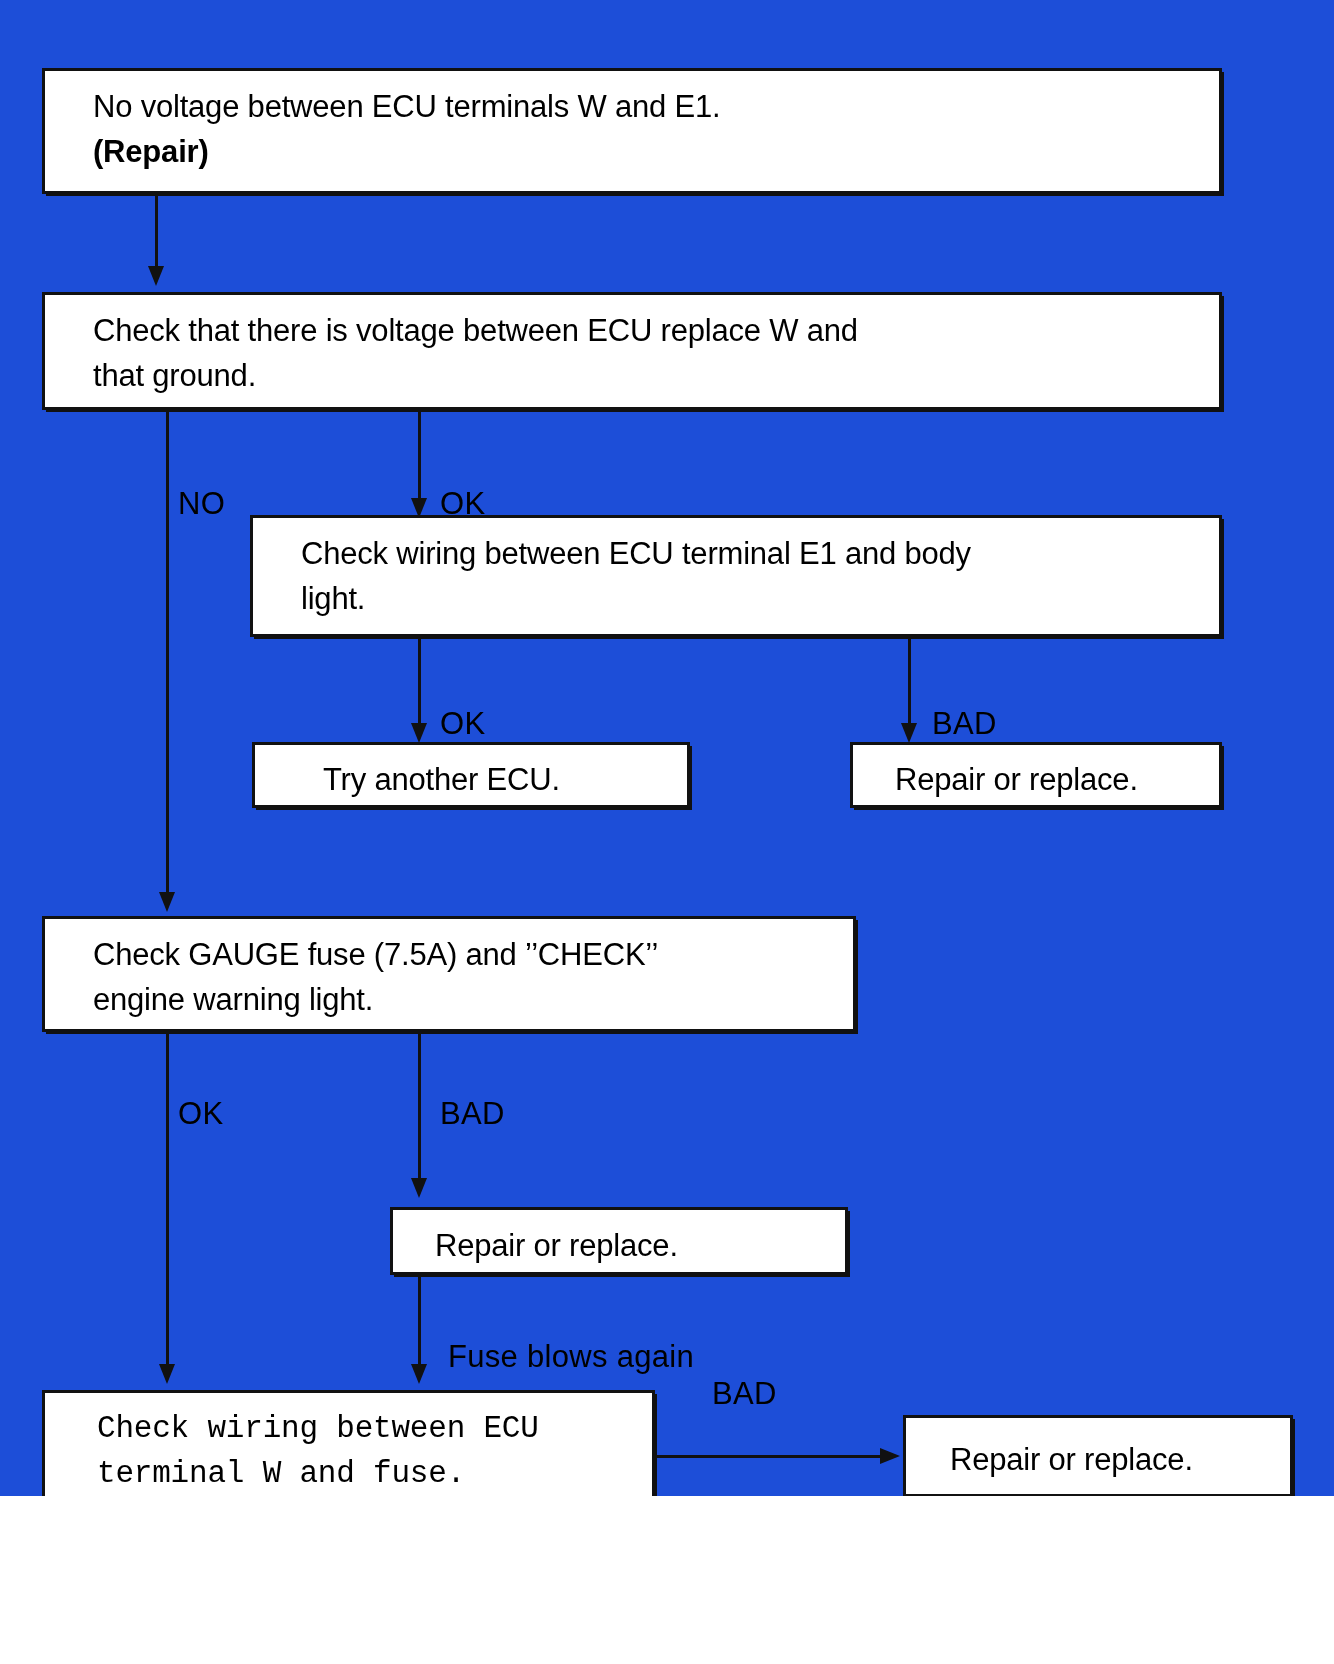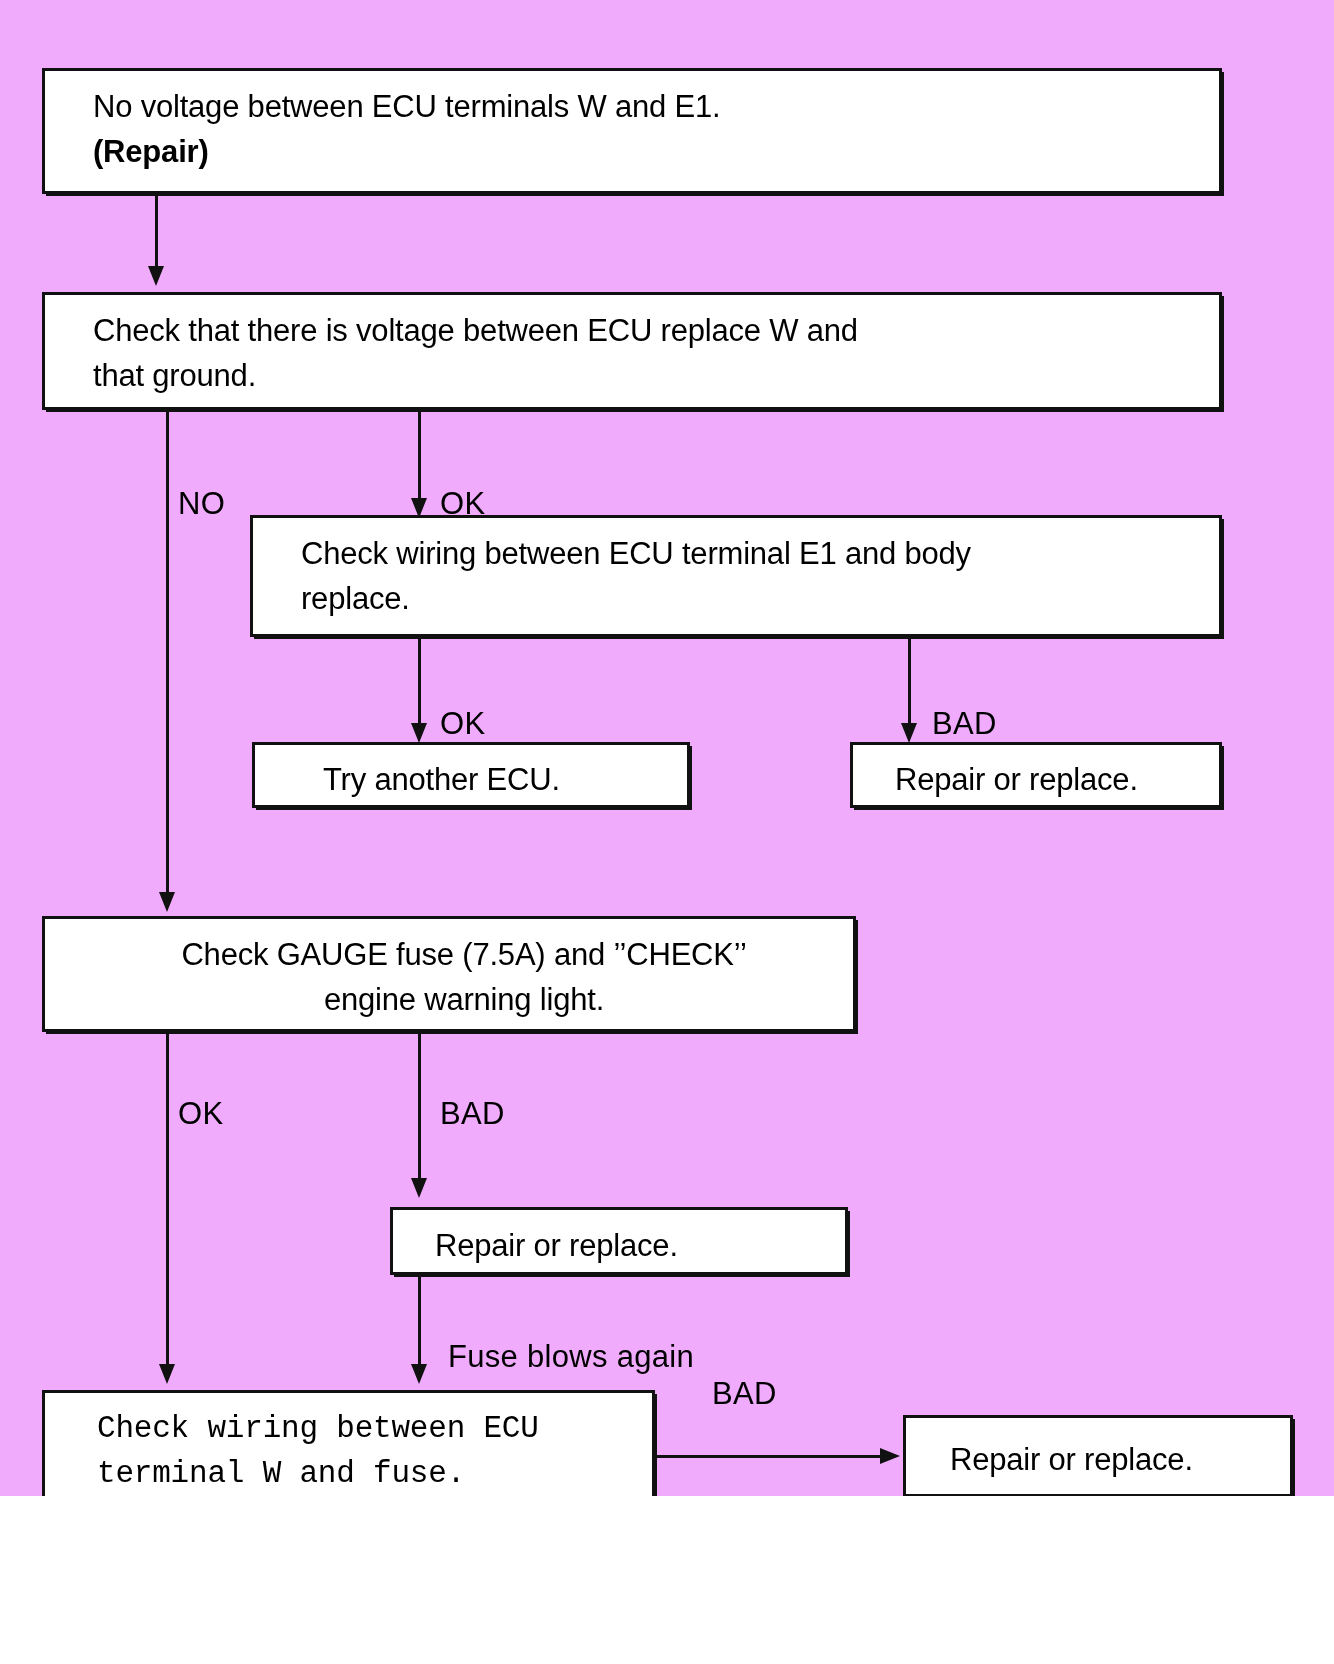--- a/index.html
+++ b/index.html
@@ -4,21 +4,21 @@
 <style>
   html, body {
     margin: 0;
     padding: 0;
     background: #ffffff;
   }
   #page {
     position: relative;
     width: 1334px;
     height: 1496px;
-    background: #f0abfc;
+    background: #1d4ed8;
     overflow: hidden;
     font-family: "Liberation Sans", sans-serif;
     color: #000000;
   }
 
   
   .node {
     position: absolute;
     box-sizing: border-box;
     border: 3px solid #111111;
@@ -110,41 +110,41 @@
 
   <div class="vline" style="left:166px; top:410px; height:490px;"></div>
   <div class="arrow-down" style="left:159px; top:892px;"></div>
   <div class="elabel" style="left:178px; top:440px;">NO</div>
 
   <div class="vline" style="left:418px; top:410px; height:100px;"></div>
   <div class="arrow-down" style="left:411px; top:498px;"></div>
   <div class="elabel" style="left:440px; top:440px;">OK</div>
 
   <div class="node" style="left:250px; top:515px; width:972px; height:122px;">
-    <div class="txt"><span>Check wiring between ECU terminal E1 and body</span><br><span>replace.</span></div>
+    <div class="txt"><span>Check wiring between ECU terminal E1 and body</span><br><span>light.</span></div>
   </div>
 
   <div class="vline" style="left:418px; top:637px; height:98px;"></div>
   <div class="arrow-down" style="left:411px; top:723px;"></div>
   <div class="elabel" style="left:440px; top:660px;">OK</div>
 
   <div class="vline" style="left:908px; top:637px; height:98px;"></div>
   <div class="arrow-down" style="left:901px; top:723px;"></div>
   <div class="elabel" style="left:932px; top:660px;">BAD</div>
 
   <div class="node narrow" style="left:252px; top:742px; width:438px; height:66px;">
     <div class="txt" style="padding-top:13px;margin-left:16px;">Try another ECU.</div>
   </div>
 
   <div class="node narrow" style="left:850px; top:742px; width:372px; height:66px;">
     <div class="txt" style="padding-top:13px; padding-left:42px;">Repair or replace.</div>
   </div>
 
   <div class="node" style="left:42px; top:916px; width:814px; height:116px;">
-    <div class="txt" style="text-align:center;"><span>Check GAUGE fuse (7.5A) and ’’CHECK’’</span><br><span>engine warning light.</span></div>
+    <div class="txt" style=""><span>Check GAUGE fuse (7.5A) and ’’CHECK’’</span><br><span>engine warning light.</span></div>
   </div>
 
   <div class="vline" style="left:166px; top:1032px; height:338px;"></div>
   <div class="arrow-down" style="left:159px; top:1364px;"></div>
   <div class="elabel" style="left:178px; top:1050px;">OK</div>
 
   <div class="vline" style="left:418px; top:1032px; height:158px;"></div>
   <div class="arrow-down" style="left:411px; top:1178px;"></div>
   <div class="elabel" style="left:440px; top:1050px;">BAD</div>
 

